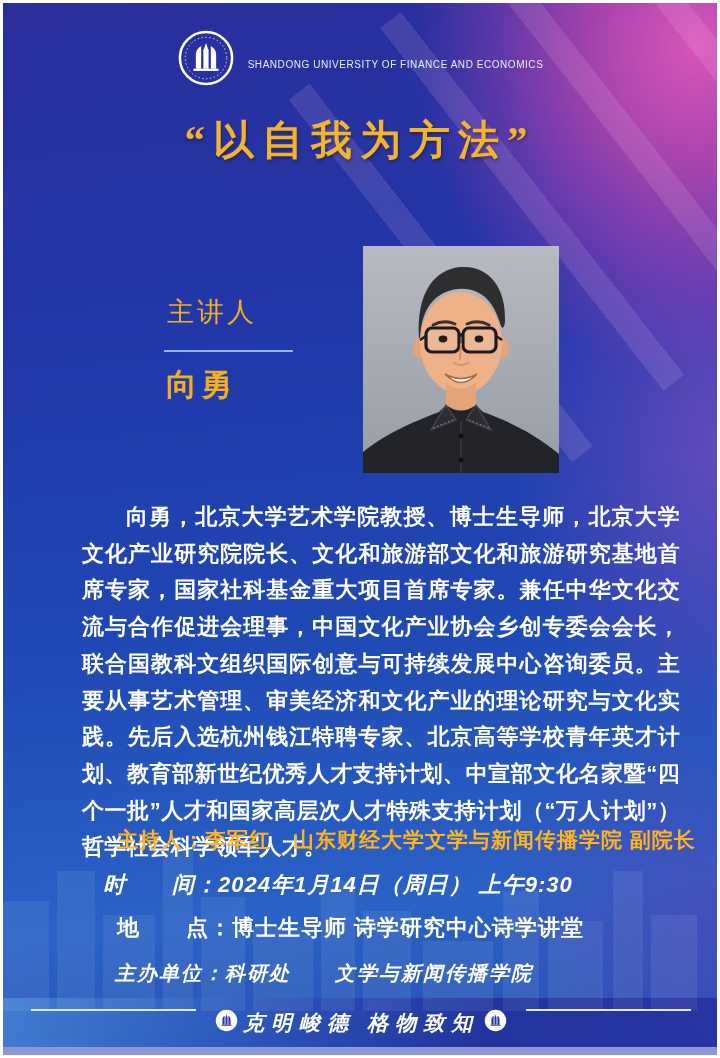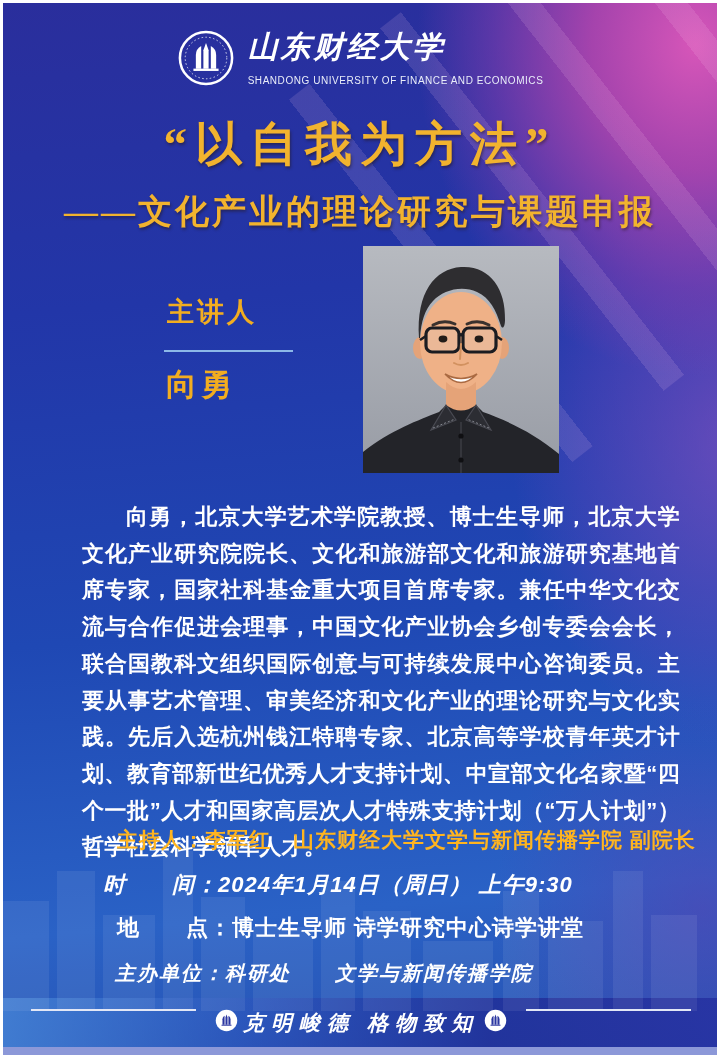--- a/index.html
+++ b/index.html
@@ -31,24 +31,24 @@
   
   .header{position:absolute;top:26px;left:0;width:100%;display:flex;justify-content:center;align-items:center;gap:13px;}
   .seal{width:58px;height:58px;flex:0 0 auto;}
   .hdr-cn{font-family:"Liberation Serif","DejaVu Serif",serif;font-weight:bold;font-style:italic;
     font-size:30px;color:#ffffff;letter-spacing:3px;line-height:1.1;}
   .hdr-en{font-size:10px;color:#e9edf9;letter-spacing:0.55px;margin-top:12px;text-align:center;}
   
   .title{position:absolute;top:110px;left:0;width:100%;text-align:center;
     font-family:"Liberation Serif","DejaVu Serif",serif;font-weight:bold;color:#f2b32e;
     text-shadow:1px 2px 3px rgba(40,20,0,0.45);}
-  .title-l1{font-size:47px;letter-spacing:8px;}
+  .title-l1{font-size:41px;letter-spacing:8px;}
   .title-l2{font-size:34px;letter-spacing:3px;margin-top:13px;}
   
-  .spk-label{position:absolute;left:164px;top:291px;font-size:27px;font-weight:bold;color:#f2ad20;letter-spacing:3px;text-align:center;}
+  .spk-label{position:absolute;left:164px;top:291px;font-size:27px;font-weight:normal;color:#f2ad20;letter-spacing:3px;text-align:center;}
   .spk-line{position:absolute;left:161px;top:347px;width:129px;height:2px;background:#8cb8e8;}
   .spk-name{position:absolute;left:163px;top:361px;font-size:31px;font-weight:bold;color:#f2ad20;letter-spacing:4px;}
   .photo{position:absolute;left:360px;top:243px;width:196px;height:227px;overflow:hidden;}
   
   .bio{position:absolute;left:62px;top:479px;width:598px;margin:17px;
     font-size:22px;line-height:36.7px;font-weight:bold;color:#ffffff;
     text-align:justify;text-indent:44px;letter-spacing:0.2px;}
   
   .info-row{position:absolute;white-space:nowrap;}
   .row-host{left:114px;top:823px;font-size:21px;font-weight:bold;color:#ffb41f;letter-spacing:1px;}
@@ -97,28 +97,26 @@
   <div class="header">
     <svg class="seal" viewBox="0 0 60 60" xmlns="http://www.w3.org/2000/svg">
       <circle cx="30" cy="30" r="27" fill="none" stroke="#ffffff" stroke-width="2.6"></circle>
       <circle cx="30" cy="30" r="21.5" fill="none" stroke="#ffffff" stroke-width="0.8" stroke-dasharray="1.6 2.4"></circle>
       <path d="M19.5,41 V27 Q19.5,20.5 25,17.5 L25,41 Z" fill="#ffffff"></path>
       <path d="M40.5,41 V27 Q40.5,20.5 35,17.5 L35,41 Z" fill="#ffffff"></path>
       <path d="M27.3,41 V22 L30,14.5 L32.7,22 V41 Z" fill="#ffffff"></path>
       <rect x="17" y="41" width="26" height="2.4" fill="#ffffff"></rect>
     </svg>
     <div class="hdr-text">
-      <div class="hdr-cn">山东财经大学</div>
       <div class="hdr-en">SHANDONG UNIVERSITY OF FINANCE AND ECONOMICS</div>
     </div>
   </div>
 
   <div class="title">
     <div class="title-l1">“以自我为方法”</div>
-    <div class="title-l2">——文化产业的理论研究与课题申报</div>
   </div>
 
   <div class="spk-label">主讲人</div>
   <div class="spk-line"></div>
   <div class="spk-name">向勇</div>
 
   <div class="photo">
     <svg viewBox="0 0 196 227" width="196" height="227" xmlns="http://www.w3.org/2000/svg">
       <defs>
         <linearGradient id="bgp" x1="0" y1="0" x2="0" y2="1">

